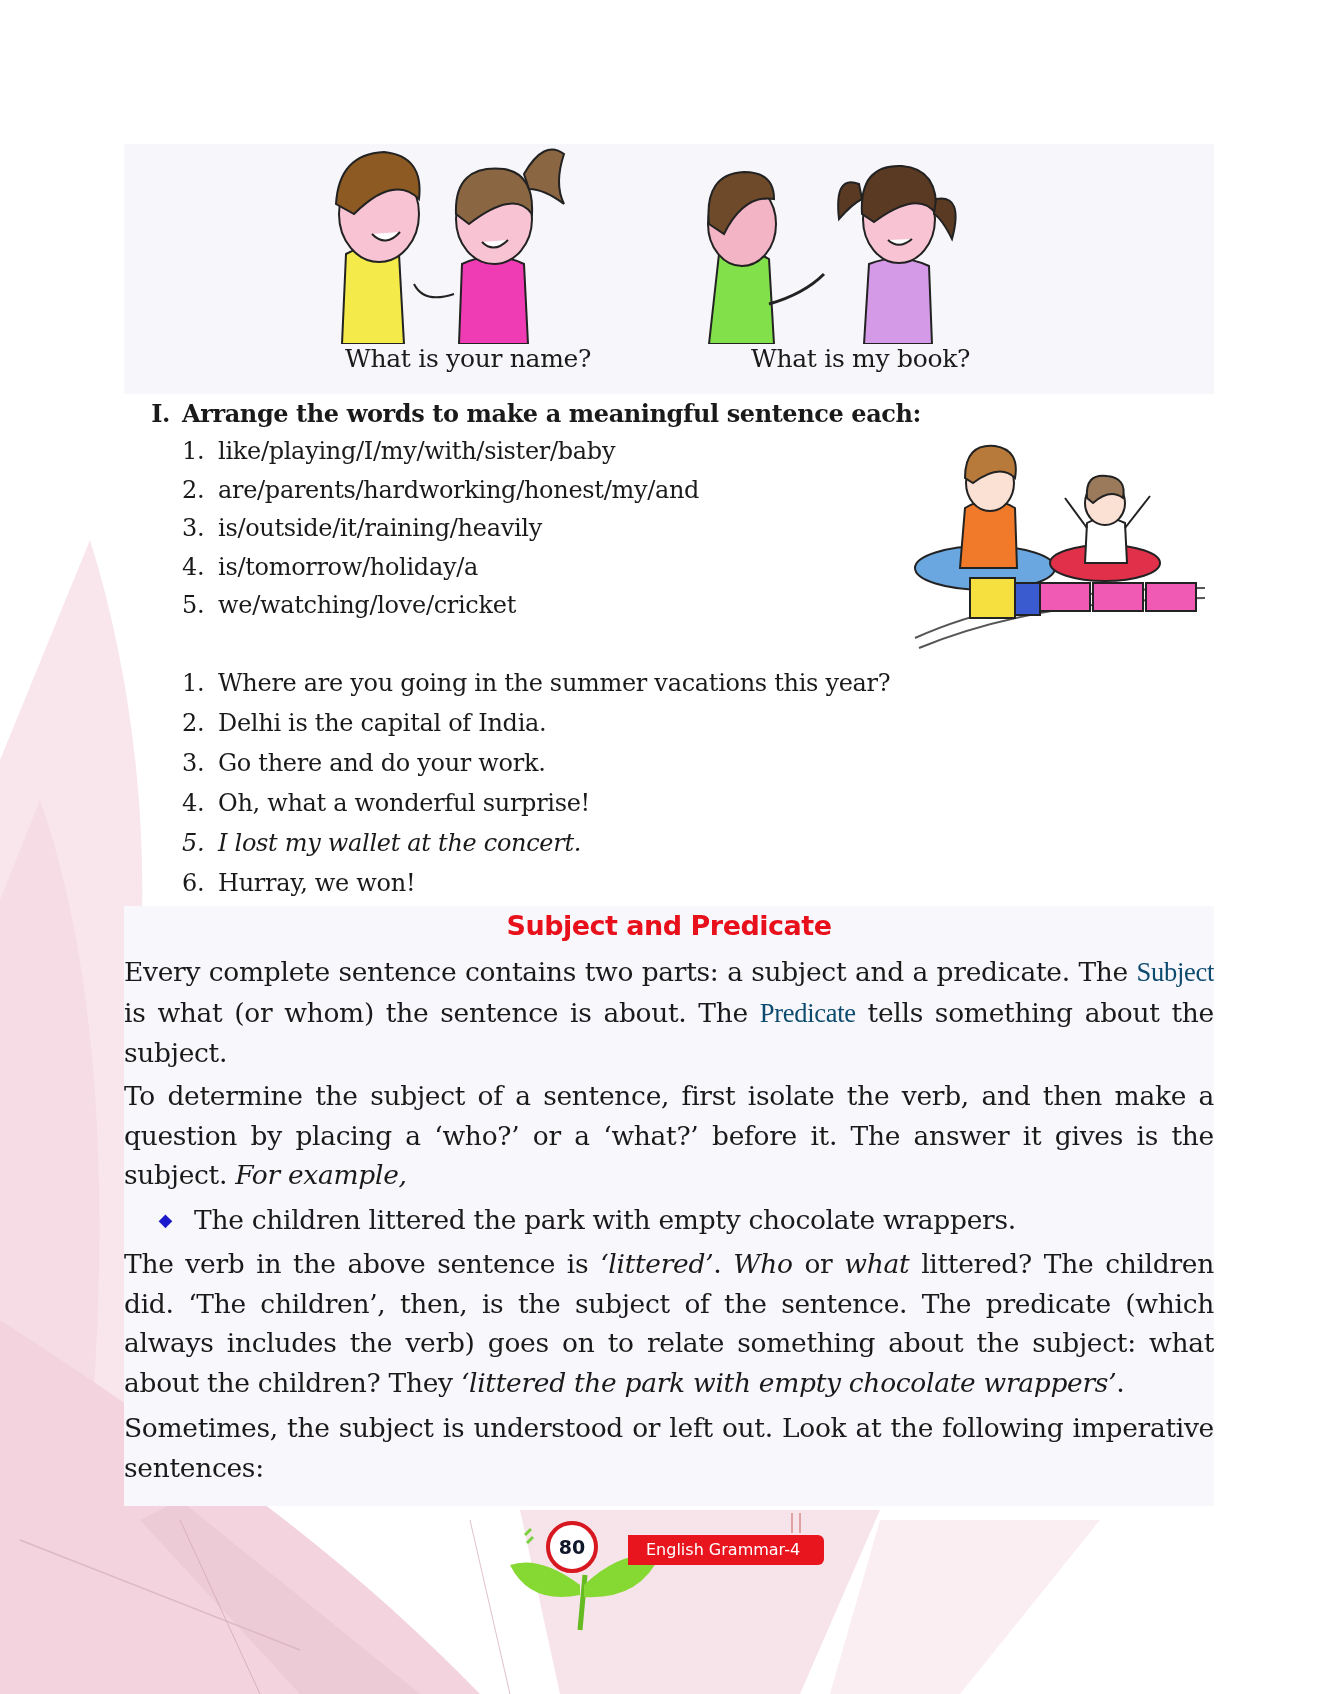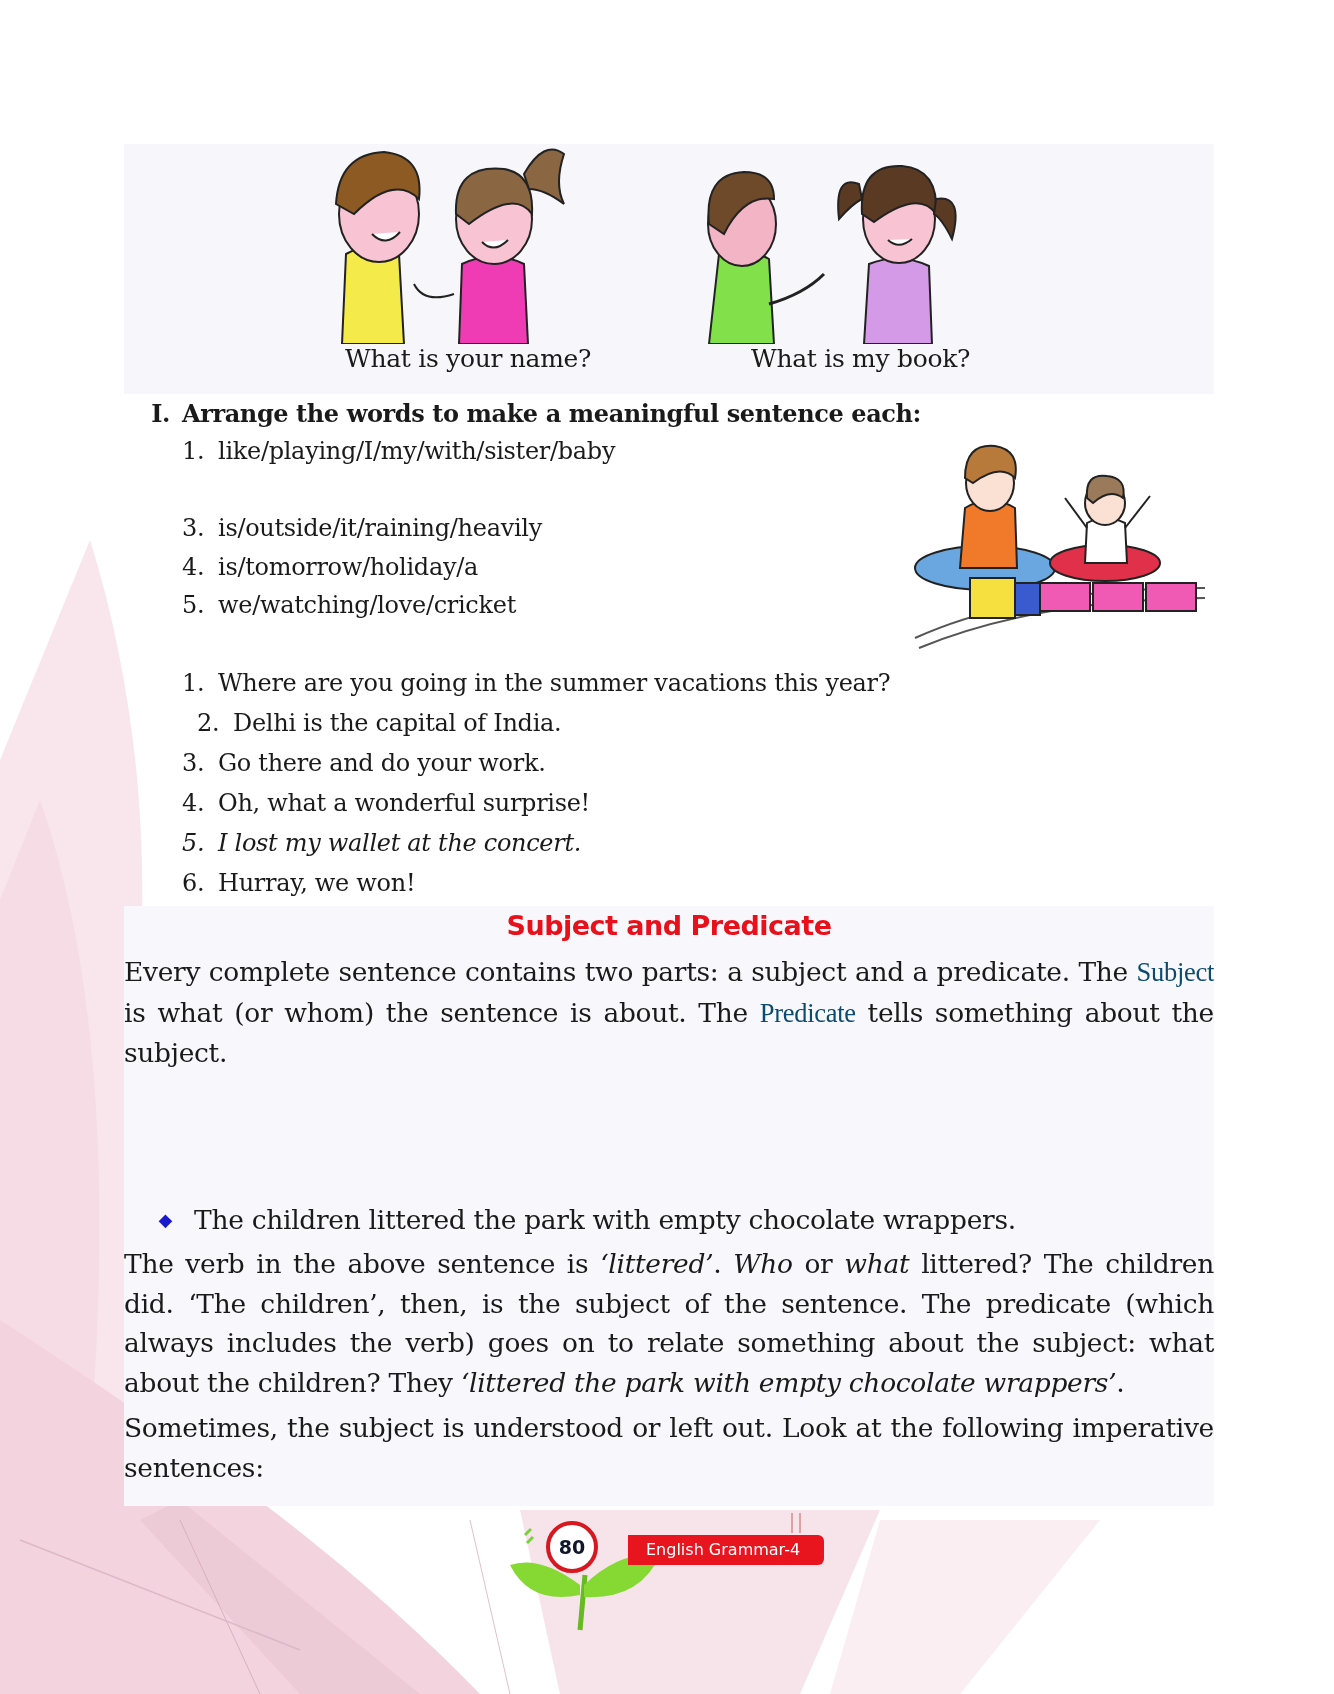--- a/index.html
+++ b/index.html
@@ -106,26 +106,27 @@
       </g>
     </svg>
     <span class="caption" style="left:221px;">What is your name?</span>
     <span class="caption" style="left:627px;">What is my book?</span>
   </div>
 
   <div class="ex-heading" style="left:126px; top:399px;">
     <span class="roman">I.</span><span>Arrange the words to make a meaningful sentence each:</span>
   </div>
   <div class="ex-item" style="top:437px;"><span class="num">1.</span><span>like/playing/I/my/with/sister/baby</span></div>
+  <div class="ex-item" style="top:476px;"><span class="num">2.</span><span>are/parents/hardworking/honest/my/and</span></div>
   <div class="ex-item" style="top:514px;"><span class="num">3.</span><span>is/outside/it/raining/heavily</span></div>
   <div class="ex-item" style="top:553px;"><span class="num">4.</span><span>is/tomorrow/holiday/a</span></div>
   <div class="ex-item" style="top:591px;"><span class="num">5.</span><span>we/watching/love/cricket</span></div>
 
   <div class="ex-item" style="top:669px;"><span class="num">1.</span><span>Where are you going in the summer vacations this year?</span></div>
-  <div class="ex-item" style="top:709px;margin-left:15px;"><span class="num">2.</span><span>Delhi is the capital of India.</span></div>
+  <div class="ex-item" style="top:709px;"><span class="num">2.</span><span>Delhi is the capital of India.</span></div>
   <div class="ex-item" style="top:749px;"><span class="num">3.</span><span>Go there and do your work.</span></div>
   <div class="ex-item" style="top:789px;"><span class="num">4.</span><span>Oh, what a wonderful surprise!</span></div>
   <div class="ex-item" style="top:829px;font-style:italic;"><span class="num">5.</span><span>I lost my wallet at the concert.</span></div>
   <div class="ex-item" style="top:869px;"><span class="num">6.</span><span>Hurray, we won!</span></div>
 
   <svg class="train-svg" width="300" height="220" viewBox="0 0 300 220">
     <path d="M10 200 Q 120 150 300 150" fill="none" stroke="#555" stroke-width="2"></path>
     <path d="M14 210 Q 130 162 300 160" fill="none" stroke="#555" stroke-width="2"></path>
     <ellipse cx="80" cy="130" rx="70" ry="22" fill="#6aa6e0" stroke="#222" stroke-width="2"></ellipse>
     <path d="M55 130 L 60 70 Q 85 55 110 70 L 112 130 Z" fill="#f07a2a" stroke="#222" stroke-width="2"></path>
@@ -142,20 +143,21 @@
     <rect x="135" y="145" width="50" height="28" fill="#f05ab4" stroke="#222" stroke-width="2"></rect>
     <rect x="188" y="145" width="50" height="28" fill="#f05ab4" stroke="#222" stroke-width="2"></rect>
     <rect x="241" y="145" width="50" height="28" fill="#f05ab4" stroke="#222" stroke-width="2"></rect>
   </svg>
 
   <div class="sp-box">
     <div class="sp-title">Subject and Predicate</div>
 
     <div class="para" style="top:46px;"><span>Every complete sentence contains two parts: a subject and a predicate. The </span><span class="hl">Subject</span><span> is what (or whom) the sentence is about. The </span><span class="hl">Predicate</span><span> tells something about the subject.</span></div>
 
+    <div class="para" style="top:170px;"><span>To determine the subject of a sentence, first isolate the verb, and then make a question by placing a ‘who?’ or a ‘what?’ before it. The answer it gives is the subject. </span><i>For example,</i></div>
 
     <div class="bullet-line" style="top:298px;"><span class="bullet">◆</span><span>The children littered the park with empty chocolate wrappers.</span></div>
 
     <div class="para" style="top:338px;"><span>The verb in the above sentence is </span><i>‘littered’</i><span>. </span><i>Who</i><span> or </span><i>what</i><span> littered? The children did. ‘The children’, then, is the subject of the sentence. The predicate (which always includes the verb) goes on to relate something about the subject: what about the children? They </span><i>‘littered the park with empty chocolate wrappers’</i><span>.</span></div>
 
     <div class="para" style="top:502px;">Sometimes, the subject is understood or left out. Look at the following imperative sentences:</div>
   </div>
 
   <div class="footer">
     <svg style="position:absolute;left:0;top:0;" width="380" height="130" viewBox="0 0 380 130">

